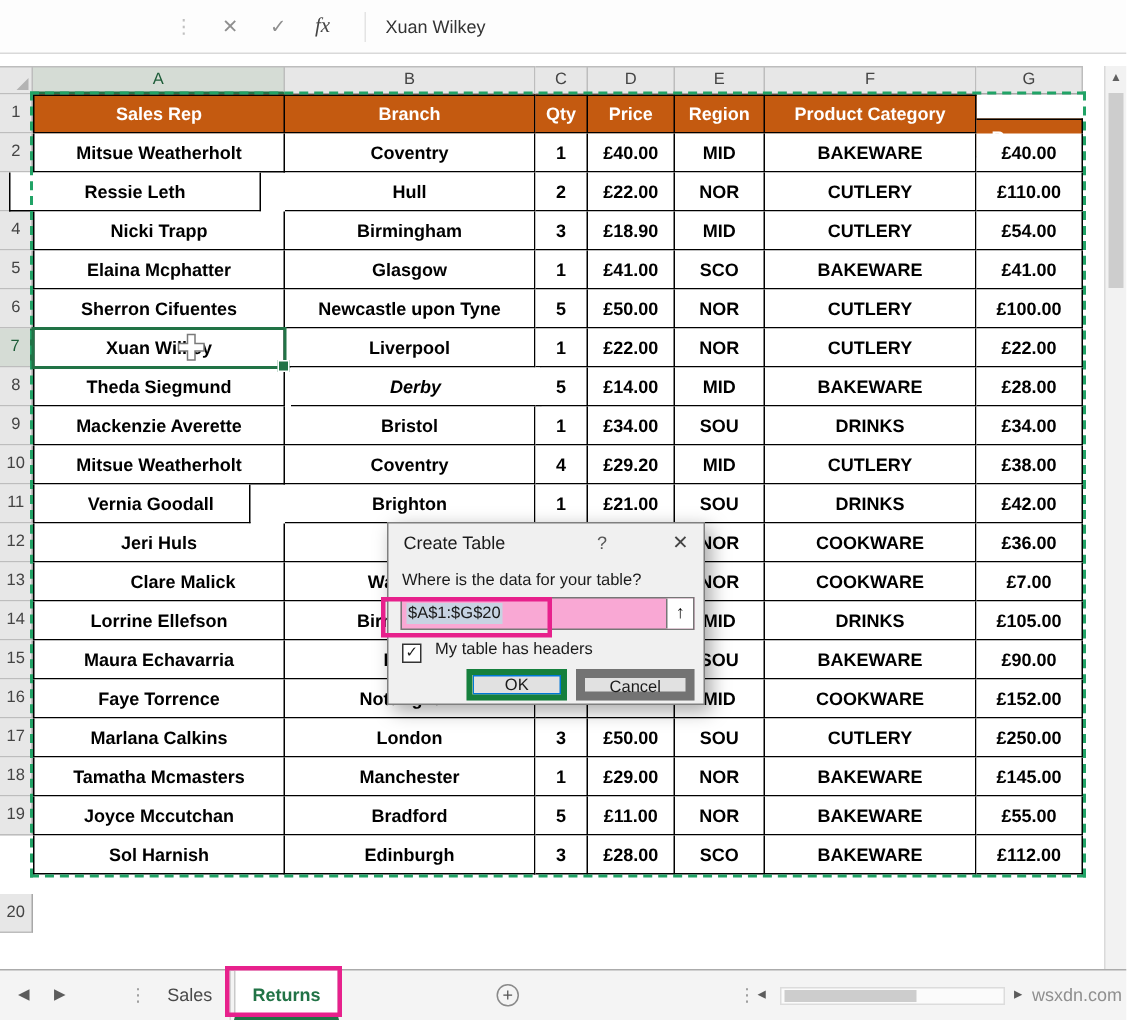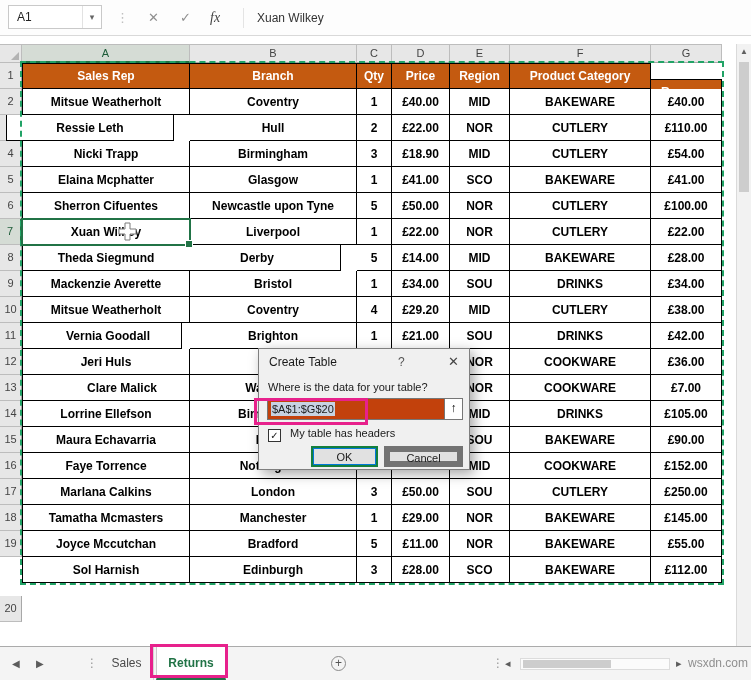--- a/index.html
+++ b/index.html
@@ -34,29 +34,29 @@
   #active-cell{position:absolute;left:21px;top:218px;width:170px;height:28px;border:2px solid #217346;box-sizing:border-box;z-index:6;pointer-events:none;}
   #fill-handle{position:absolute;right:-4px;bottom:-4px;width:6px;height:6px;background:#217346;border:1px solid #fff;}
   #cell-cursor{position:absolute;left:118px;top:222px;z-index:30;pointer-events:none;}
 
   
   #dialog{position:absolute;left:258px;top:348px;width:212px;height:122px;background:#F0F0F0;border:1px solid #7F7F7F;box-shadow:4px 4px 12px rgba(0,0,0,.35);box-sizing:border-box;z-index:20;font-size:11px;color:#1a1a1a;}
   .dlg-title{position:absolute;left:10px;top:6px;font-size:12px;}
   .dlg-help{position:absolute;left:139px;top:6px;font-size:12px;color:#555;cursor:pointer;}
   .dlg-close{position:absolute;right:10px;top:5px;font-size:13px;color:#444;cursor:pointer;}
   .dlg-prompt{position:absolute;left:9px;top:32px;font-size:11px;}
-  .dlg-input{position:absolute;left:8px;top:49px;width:196px;height:22px;background:#c2410c;border:1px solid #767676;box-sizing:border-box;line-height:20px;}
+  .dlg-input{position:absolute;left:8px;top:49px;width:196px;height:22px;background:#f9a8d4;border:1px solid #767676;box-sizing:border-box;line-height:20px;}
   .dlg-range{margin-left:3px;background:#C7D3E2;padding:1px 1px;}
   .dlg-picker{position:absolute;right:0;top:0;width:18px;height:20px;border-left:1px solid #767676;background:#fff;text-align:center;line-height:19px;box-sizing:border-box;cursor:pointer;}
   .dlg-picker span{font-weight:bold;font-size:12px;color:#000;}
   .dlg-check-row{position:absolute;left:9px;top:78px;height:14px;}
   .dlg-checkbox{display:inline-block;width:13px;height:13px;border:1px solid #333;background:#fff;box-sizing:border-box;text-align:center;line-height:11px;font-size:10px;vertical-align:-2px;margin-right:6px;cursor:pointer;}
   .dlg-check-label{font-size:11px;}
   .dlg-btn{position:absolute;top:97px;height:21px;background:#E1E1E1;border:6px solid #737373;font-size:11px;font-family:inherit;color:#1a1a1a;padding:0;cursor:pointer;}
-  #ok-btn{left:52px;width:67px;border:2px solid #15803d;box-shadow:inset 0 0 0 1px #0078D7;}
+  #ok-btn{left:52px;width:67px;border:4px solid #15803d;box-shadow:inset 0 0 0 1px #0078D7;}
   #cancel-btn{left:125px;width:79px;}
 
   
   .annotation{position:absolute;border:3px solid #E7218C;box-sizing:border-box;z-index:25;pointer-events:none;}
   #ann-input{left:254px;top:398px;width:114px;height:27px;}
   #ann-tab{left:150px;top:644px;width:78px;height:34px;}
 
   
   #vscroll{position:absolute;left:736px;top:44px;width:15px;height:602px;background:#F2F2F2;border-left:1px solid #DADADA;box-sizing:border-box;}
   #vscroll .arr{display:block;text-align:center;font-size:8px;color:#606060;line-height:16px;}
@@ -72,24 +72,20 @@
   #hs-track{position:absolute;left:520px;top:11px;width:150px;height:12px;background:#FBFBFB;border:1px solid #DCDCDC;box-sizing:border-box;}
   #hs-thumb{position:absolute;left:2px;top:1px;width:88px;height:8px;background:#CDCDCD;}
   #watermark{position:absolute;right:3px;top:0;line-height:33px;font-size:12px;color:#8f8f8f;}
 </style>
 </head>
 <body>
 
 <div id="app">
 
   <div id="formula-bar">
-    <div id="name-box">
-      <span class="val">A1</span>
-      <span class="dd">▾</span>
-    </div>
     <span class="fbar-dots" style="left:116px;">⋮</span>
     <span class="fbar-ic" style="left:148px;">✕</span>
     <span class="fbar-ic" style="left:180px;">✓</span>
     <span class="fbar-ic" id="fx-ic" style="left:210px;">fx</span>
     <span id="fbar-rule"></span>
     <span id="formula-text">Xuan Wilkey</span>
   </div>
 
   <div id="corner-box"></div>
 
@@ -164,41 +160,41 @@
       <div class="cell" style="left: 510px; top: 193px; width: 141px;">CUTLERY</div>
       <div class="cell" style="left: 651px; top: 193px; width: 71px;">£100.00</div>
       <div class="cell c0" style="left: 22px; top: 219px; width: 168px;">Xuan Wilkey</div>
       <div class="cell" style="left: 190px; top: 219px; width: 167px;">Liverpool</div>
       <div class="cell" style="left: 357px; top: 219px; width: 35px;">1</div>
       <div class="cell" style="left: 392px; top: 219px; width: 58px;">£22.00</div>
       <div class="cell" style="left: 450px; top: 219px; width: 60px;">NOR</div>
       <div class="cell" style="left: 510px; top: 219px; width: 141px;">CUTLERY</div>
       <div class="cell" style="left: 651px; top: 219px; width: 71px;">£22.00</div>
       <div class="cell c0" style="left: 22px; top: 245px; width: 168px;">Theda Siegmund</div>
-      <div class="cell" style="left: 174px; top: 245px; width: 167px;">Derby</div>
+      <div class="cell" style="left: 194px; top: 245px; width: 167px; font-style: italic;">Derby</div>
       <div class="cell" style="left: 357px; top: 245px; width: 35px;">5</div>
       <div class="cell" style="left: 392px; top: 245px; width: 58px;">£14.00</div>
       <div class="cell" style="left: 450px; top: 245px; width: 60px;">MID</div>
       <div class="cell" style="left: 510px; top: 245px; width: 141px;">BAKEWARE</div>
       <div class="cell" style="left: 651px; top: 245px; width: 71px;">£28.00</div>
       <div class="cell c0" style="left: 22px; top: 271px; width: 168px;">Mackenzie Averette</div>
       <div class="cell" style="left: 190px; top: 271px; width: 167px;">Bristol</div>
       <div class="cell" style="left: 357px; top: 271px; width: 35px;">1</div>
       <div class="cell" style="left: 392px; top: 271px; width: 58px;">£34.00</div>
       <div class="cell" style="left: 450px; top: 271px; width: 60px;">SOU</div>
       <div class="cell" style="left: 510px; top: 271px; width: 141px;">DRINKS</div>
       <div class="cell" style="left: 651px; top: 271px; width: 71px;">£34.00</div>
       <div class="cell c0" style="left: 22px; top: 297px; width: 168px;">Mitsue Weatherholt</div>
       <div class="cell" style="left: 190px; top: 297px; width: 167px;">Coventry</div>
       <div class="cell" style="left: 357px; top: 297px; width: 35px;">4</div>
       <div class="cell" style="left: 392px; top: 297px; width: 58px;">£29.20</div>
       <div class="cell" style="left: 450px; top: 297px; width: 60px;">MID</div>
       <div class="cell" style="left: 510px; top: 297px; width: 141px;">CUTLERY</div>
       <div class="cell" style="left: 651px; top: 297px; width: 71px;">£38.00</div>
-      <div class="cell c0" style="left: 22px; top: 323px; width: 160px; padding-left: 12px;">Vernia Goodall</div>
+      <div class="cell c0" style="left: 22px; top: 323px; width: 145px; padding-left: 12px;">Vernia Goodall</div>
       <div class="cell" style="left: 190px; top: 323px; width: 167px;">Brighton</div>
       <div class="cell" style="left: 357px; top: 323px; width: 35px;">1</div>
       <div class="cell" style="left: 392px; top: 323px; width: 58px;">£21.00</div>
       <div class="cell" style="left: 450px; top: 323px; width: 60px;">SOU</div>
       <div class="cell" style="left: 510px; top: 323px; width: 141px;">DRINKS</div>
       <div class="cell" style="left: 651px; top: 323px; width: 71px;">£42.00</div>
       <div class="cell c0" style="left: 22px; top: 349px; width: 168px;">Jeri Huls</div>
       <div class="cell" style="left: 190px; top: 349px; width: 167px;"></div>
       <div class="cell" style="left: 357px; top: 349px; width: 35px;"></div>
       <div class="cell" style="left: 392px; top: 349px; width: 58px;"></div>

